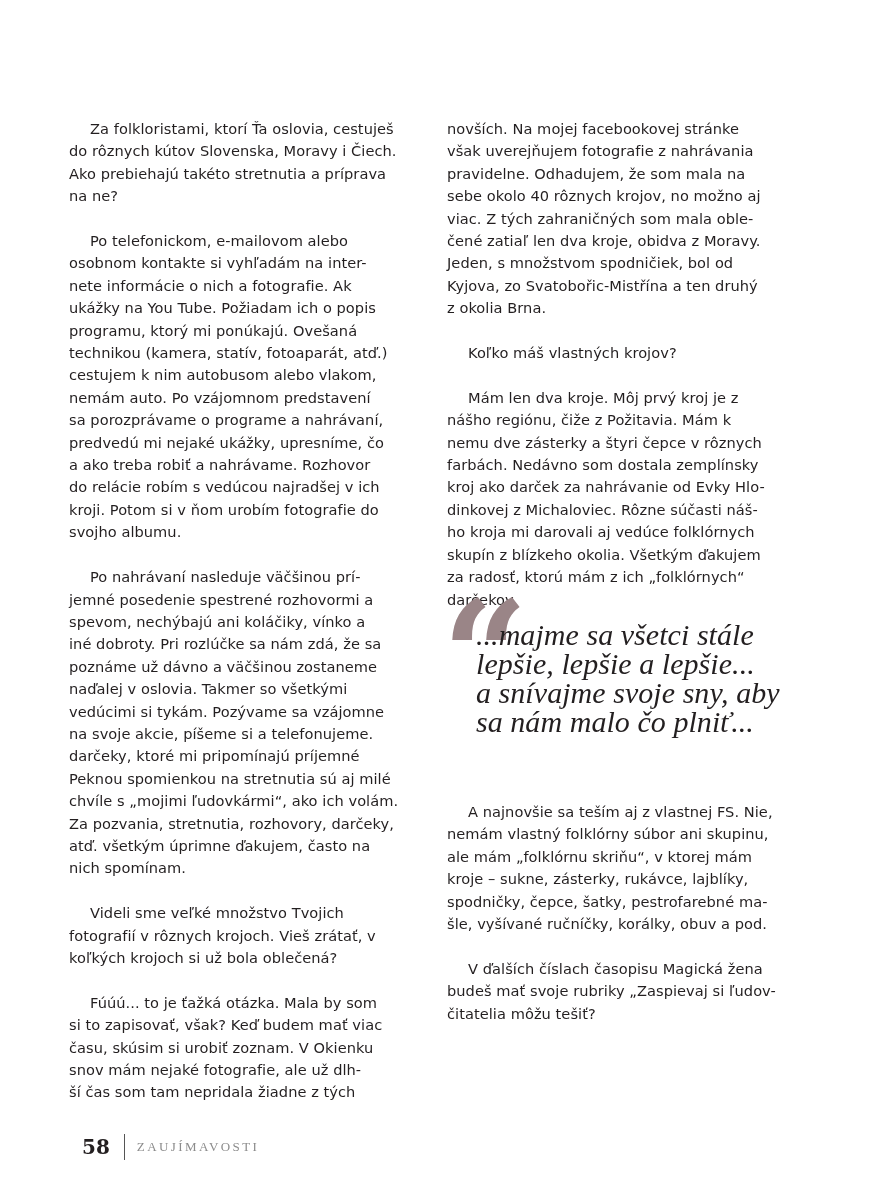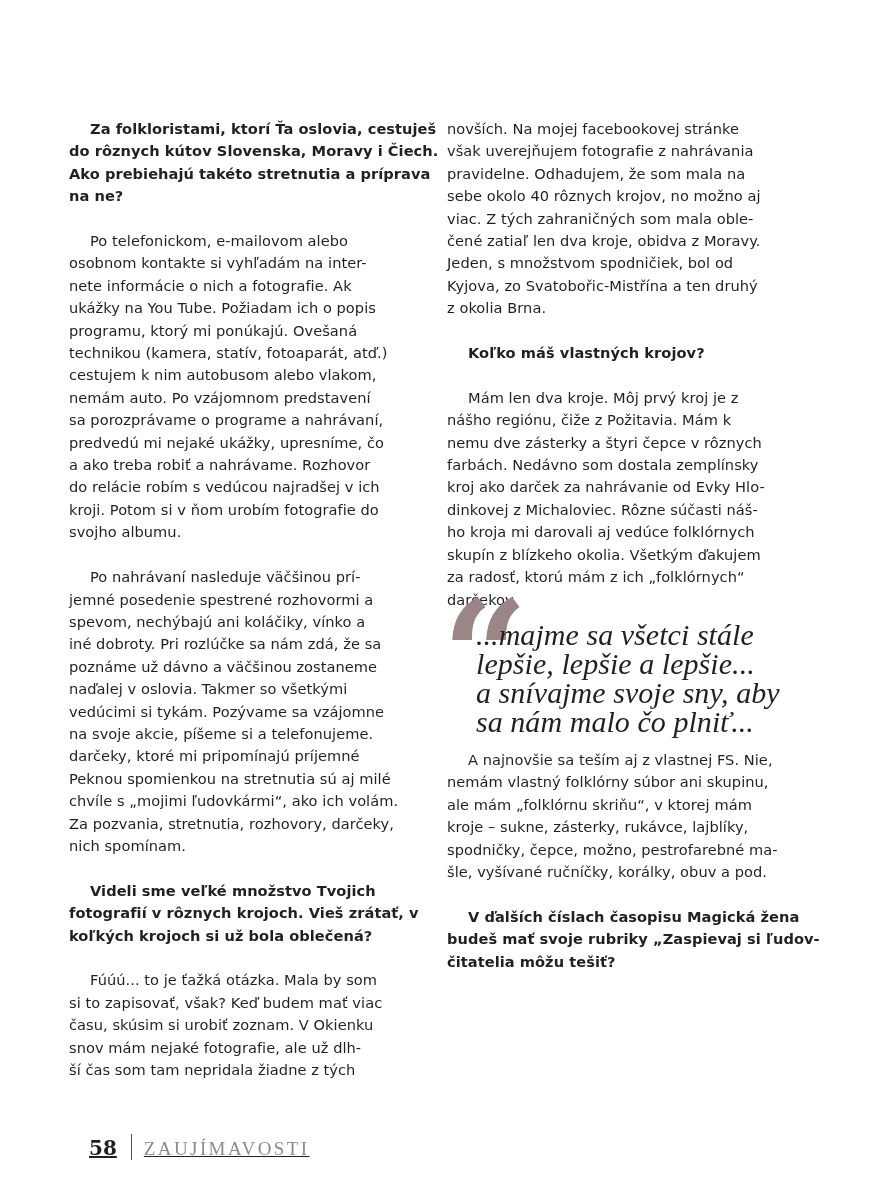--- a/index.html
+++ b/index.html
@@ -2,31 +2,31 @@
 <html><head>
 <meta charset="utf-8">
 <style>
   html, body { margin: 0; padding: 0; background: #ffffff; }
   body { width: 873px; height: 1200px; position: relative; overflow: hidden; font-family: "DejaVu Sans", sans-serif; color: #231f20; }
   .col { position: absolute; top: 118px; }
   .col-left { left: 69px; width: 360px; }
   .col-right { left: 447px; width: 366px; }
   .block { margin: 0; }
   .line { display: block; white-space: nowrap; font-size: 14.6px; line-height: 22.4px; letter-spacing: 0.05px; }
-  .q .line { font-weight: bold; }
+  .q .line { font-weight: normal; }
   .indent { padding-left: 21px; }
   .gap { height: 22.4px; }
   .pull { position: absolute; left: 440px; top: 612px; width: 380px; height: 140px; }
   .pull .mark { position: absolute; left: 2px; top: -32px; font-family: "DejaVu Serif", serif; font-size: 150px; line-height: 150px; color: #9a8587; font-weight: bold; }
   .pull .qt { position: absolute; left: 36px; top: 8px; font-family: "Liberation Serif", serif; font-style: italic; font-size: 30px; line-height: 29px; color: #231f20; letter-spacing: -0.2px; }
   .pull .qt .line { font-size: 30px; line-height: 29px; }
-  .footer { position: absolute; left: 89px; top: 1134px; display: flex; align-items: flex-end; text-decoration: underline; }
+  .footer { position: absolute; left: 82px; top: 1134px; display: flex; align-items: center; }
   .page-num { font-family: "DejaVu Serif", serif; font-weight: bold; font-size: 20px; color: #231f20; }
   .divider { width: 1px; height: 26px; background: #555; margin: 0 12px 0 14px; }
-  .section { font-family: "Liberation Serif", serif; font-size: 19px; letter-spacing: 2.4px; color: #8c8c8c; }
+  .section { font-family: "Liberation Serif", serif; font-size: 13px; letter-spacing: 2.4px; color: #8c8c8c; }
 </style>
 </head>
 <body>
 
 <div class="col col-left">
   <div class="block q">
       <span class="line indent">Za folkloristami, ktorí Ťa oslovia, cestuješ</span>
       <span class="line">do rôznych kútov Slovenska, Moravy i Čiech.</span>
       <span class="line">Ako prebiehajú takéto stretnutia a príprava</span>
       <span class="line">na ne?</span>
@@ -55,20 +55,21 @@
       <span class="line">spevom, nechýbajú ani koláčiky, vínko a</span>
       <span class="line">iné dobroty. Pri rozlúčke sa nám zdá, že sa</span>
       <span class="line">poznáme už dávno a väčšinou zostaneme</span>
       <span class="line">naďalej v oslovia. Takmer so všetkými</span>
       <span class="line">vedúcimi si tykám. Pozývame sa vzájomne</span>
       <span class="line">na svoje akcie, píšeme si a telefonujeme.</span>
       <span class="line">darčeky, ktoré mi pripomínajú príjemné</span>
       <span class="line">Peknou spomienkou na stretnutia sú aj milé</span>
       <span class="line">chvíle s „mojimi ľudovkármi“, ako ich volám.</span>
       <span class="line">Za pozvania, stretnutia, rozhovory, darčeky,</span>
+      <span class="line">atď. všetkým úprimne ďakujem, často na</span>
       <span class="line">nich spomínam.</span>
     </div>
   <div class="gap"></div>
   <div class="block q">
       <span class="line indent">Videli sme veľké množstvo Tvojich</span>
       <span class="line">fotografií v rôznych krojoch. Vieš zrátať, v</span>
       <span class="line">koľkých krojoch si už bola oblečená?</span>
     </div>
   <div class="gap"></div>
   <div class="block">
@@ -114,27 +115,27 @@
 <div class="pull">
   <div class="mark" style="color: rgb(154, 133, 135);">“</div>
   <div class="qt">
       <span class="line">...majme sa všetci stále</span>
       <span class="line">lepšie, lepšie a lepšie...</span>
       <span class="line">a snívajme svoje sny, aby</span>
       <span class="line">sa nám malo čo plniť...</span>
     </div>
 </div>
 
-<div class="col col-right" style="top: 749px;">
+<div class="col col-right" style="top: 801px;">
   <div class="block">
       <span class="line indent">A najnovšie sa teším aj z vlastnej FS. Nie,</span>
       <span class="line">nemám vlastný folklórny súbor ani skupinu,</span>
       <span class="line">ale mám „folklórnu skriňu“, v ktorej mám</span>
       <span class="line">kroje – sukne, zásterky, rukávce, lajblíky,</span>
-      <span class="line">spodničky, čepce, možno, pestrofarebné ma-</span>
+      <span class="line">spodničky, čepce, šatky, pestrofarebné ma-</span>
       <span class="line">šle, vyšívané ručníčky, korálky, obuv a pod.</span>
     </div>
   <div class="gap"></div>
   <div class="block q">
       <span class="line indent">V ďalších číslach časopisu Magická žena</span>
       <span class="line">budeš mať svoje rubriky „Zaspievaj si ľudov-</span>
       <span class="line">čitatelia môžu tešiť?</span>
     </div>
   <div class="gap"></div>
 </div>

